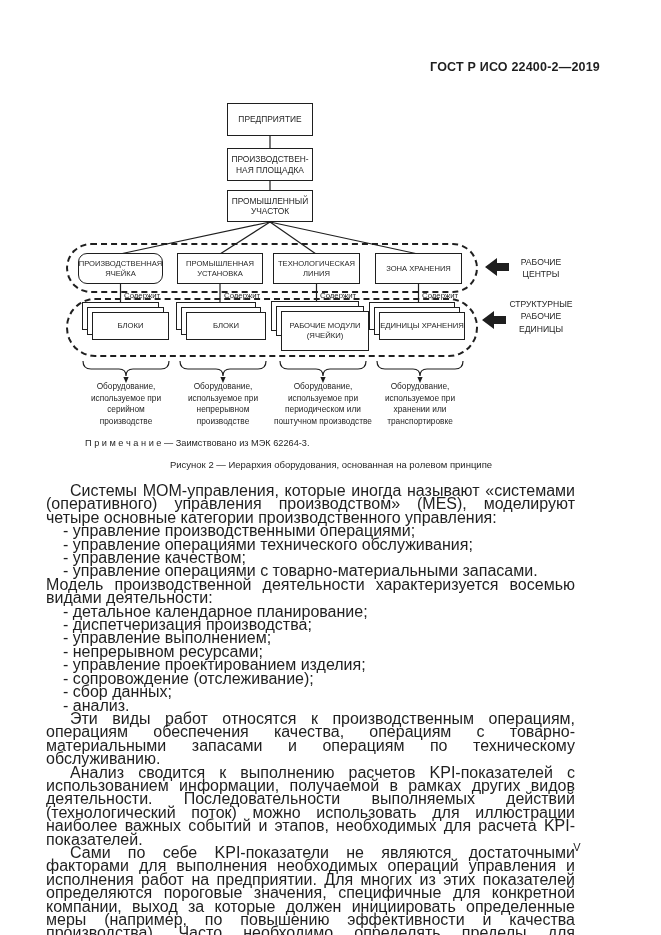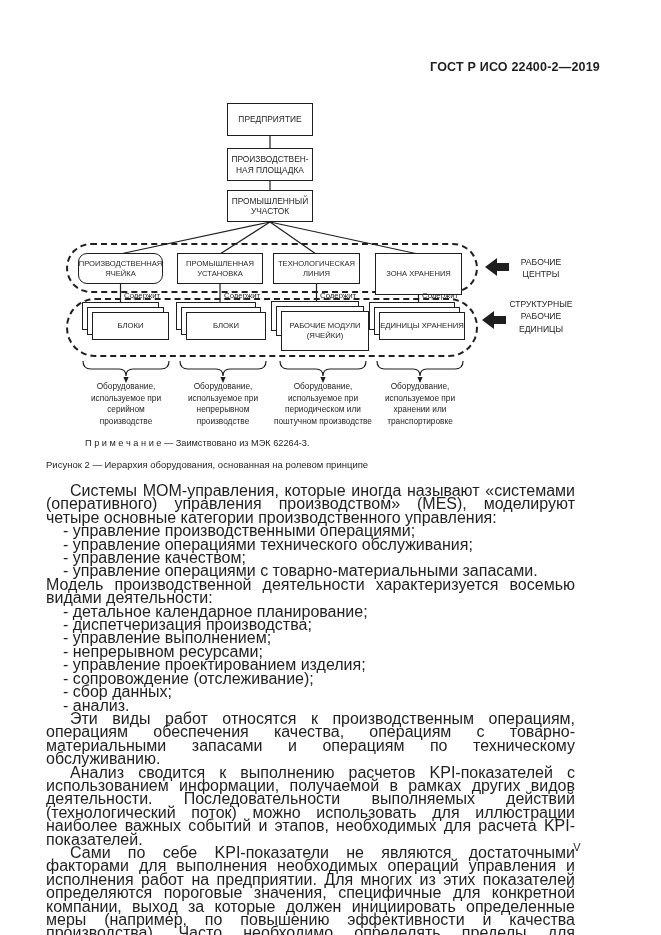--- a/index.html
+++ b/index.html
@@ -25,21 +25,21 @@
   }
   .hbox { font-size:8.4px; }
   .wcbox { font-size:7.6px; }
   .stkback { position:absolute; border:1.2px solid var(--ink); background:var(--paper); z-index:3; }
   .stkfront { font-size:7.7px; z-index:4; }
   .contains { position:absolute; font-size:7.8px; z-index:4; line-height:1; }
   .sidelabel { position:absolute; font-size:8.6px; text-align:center; white-space:pre-line; line-height:1.45; z-index:3; }
   .eqcap { position:absolute; top:381px; width:120px; font-size:8.3px; line-height:1.4;
            text-align:center; white-space:pre-line; z-index:3; }
   .note { position:absolute; left:69px; top:438px; font-size:9.2px;padding-left:16px; }
-  .figcaption { position:absolute; left:46px; top:459px; width:570px; text-align:left; font-size:9.5px; }
+  .figcaption { position:absolute; left:46px; top:459px; width:570px; text-align:center; font-size:9.5px; }
   .body-text {
     position:absolute; left:46px; top:484px; width:529px;
     font-size:16px; line-height:13.4px; text-align:justify;
   }
   .body-text .p { text-indent:24px; }
   .body-text .li { margin-left:17px; }
   .page-number { position:absolute; left:565px; top:841px; width:24px; text-align:center; font-size:11px; }
 </style>
 </head>
 <body>
@@ -93,21 +93,21 @@
 НАЯ ПЛОЩАДКА</div>
     <div class="box hbox" style="left:227px;top:190px;width:86px;height:32px;">ПРОМЫШЛЕННЫЙ
 УЧАСТОК</div>
 
     <div class="box wcbox" style="left:78px;top:253px;width:85px;height:31px;border-radius:9px;">ПРОИЗВОДСТВЕННАЯ
 ЯЧЕЙКА</div>
     <div class="box wcbox" style="left:177px;top:253px;width:86px;height:31px;">ПРОМЫШЛЕННАЯ
 УСТАНОВКА</div>
     <div class="box wcbox" style="left:273px;top:253px;width:87px;height:31px;">ТЕХНОЛОГИЧЕСКАЯ
 ЛИНИЯ</div>
-    <div class="box wcbox" style="left:375px;top:253px;width:87px;height:42px;">ЗОНА ХРАНЕНИЯ</div>
+    <div class="box wcbox" style="left:375px;top:253px;width:87px;height:31px;">ЗОНА ХРАНЕНИЯ</div>
 
     <div class="contains" style="left:124px;top:292px;">Содержит</div>
     <div class="contains" style="left:224px;top:292px;">Содержит</div>
     <div class="contains" style="left:320px;top:292px;">Содержит</div>
     <div class="contains" style="left:422px;top:292px;">Содержит</div>
 
     <div class="stkback" style="left:82px;top:302px;width:77px;height:28px;"></div>
     <div class="stkback" style="left:87px;top:307px;width:77px;height:28px;"></div>
     <div class="box stkfront" style="left:92px;top:312px;width:77px;height:28px;">БЛОКИ</div>
 

